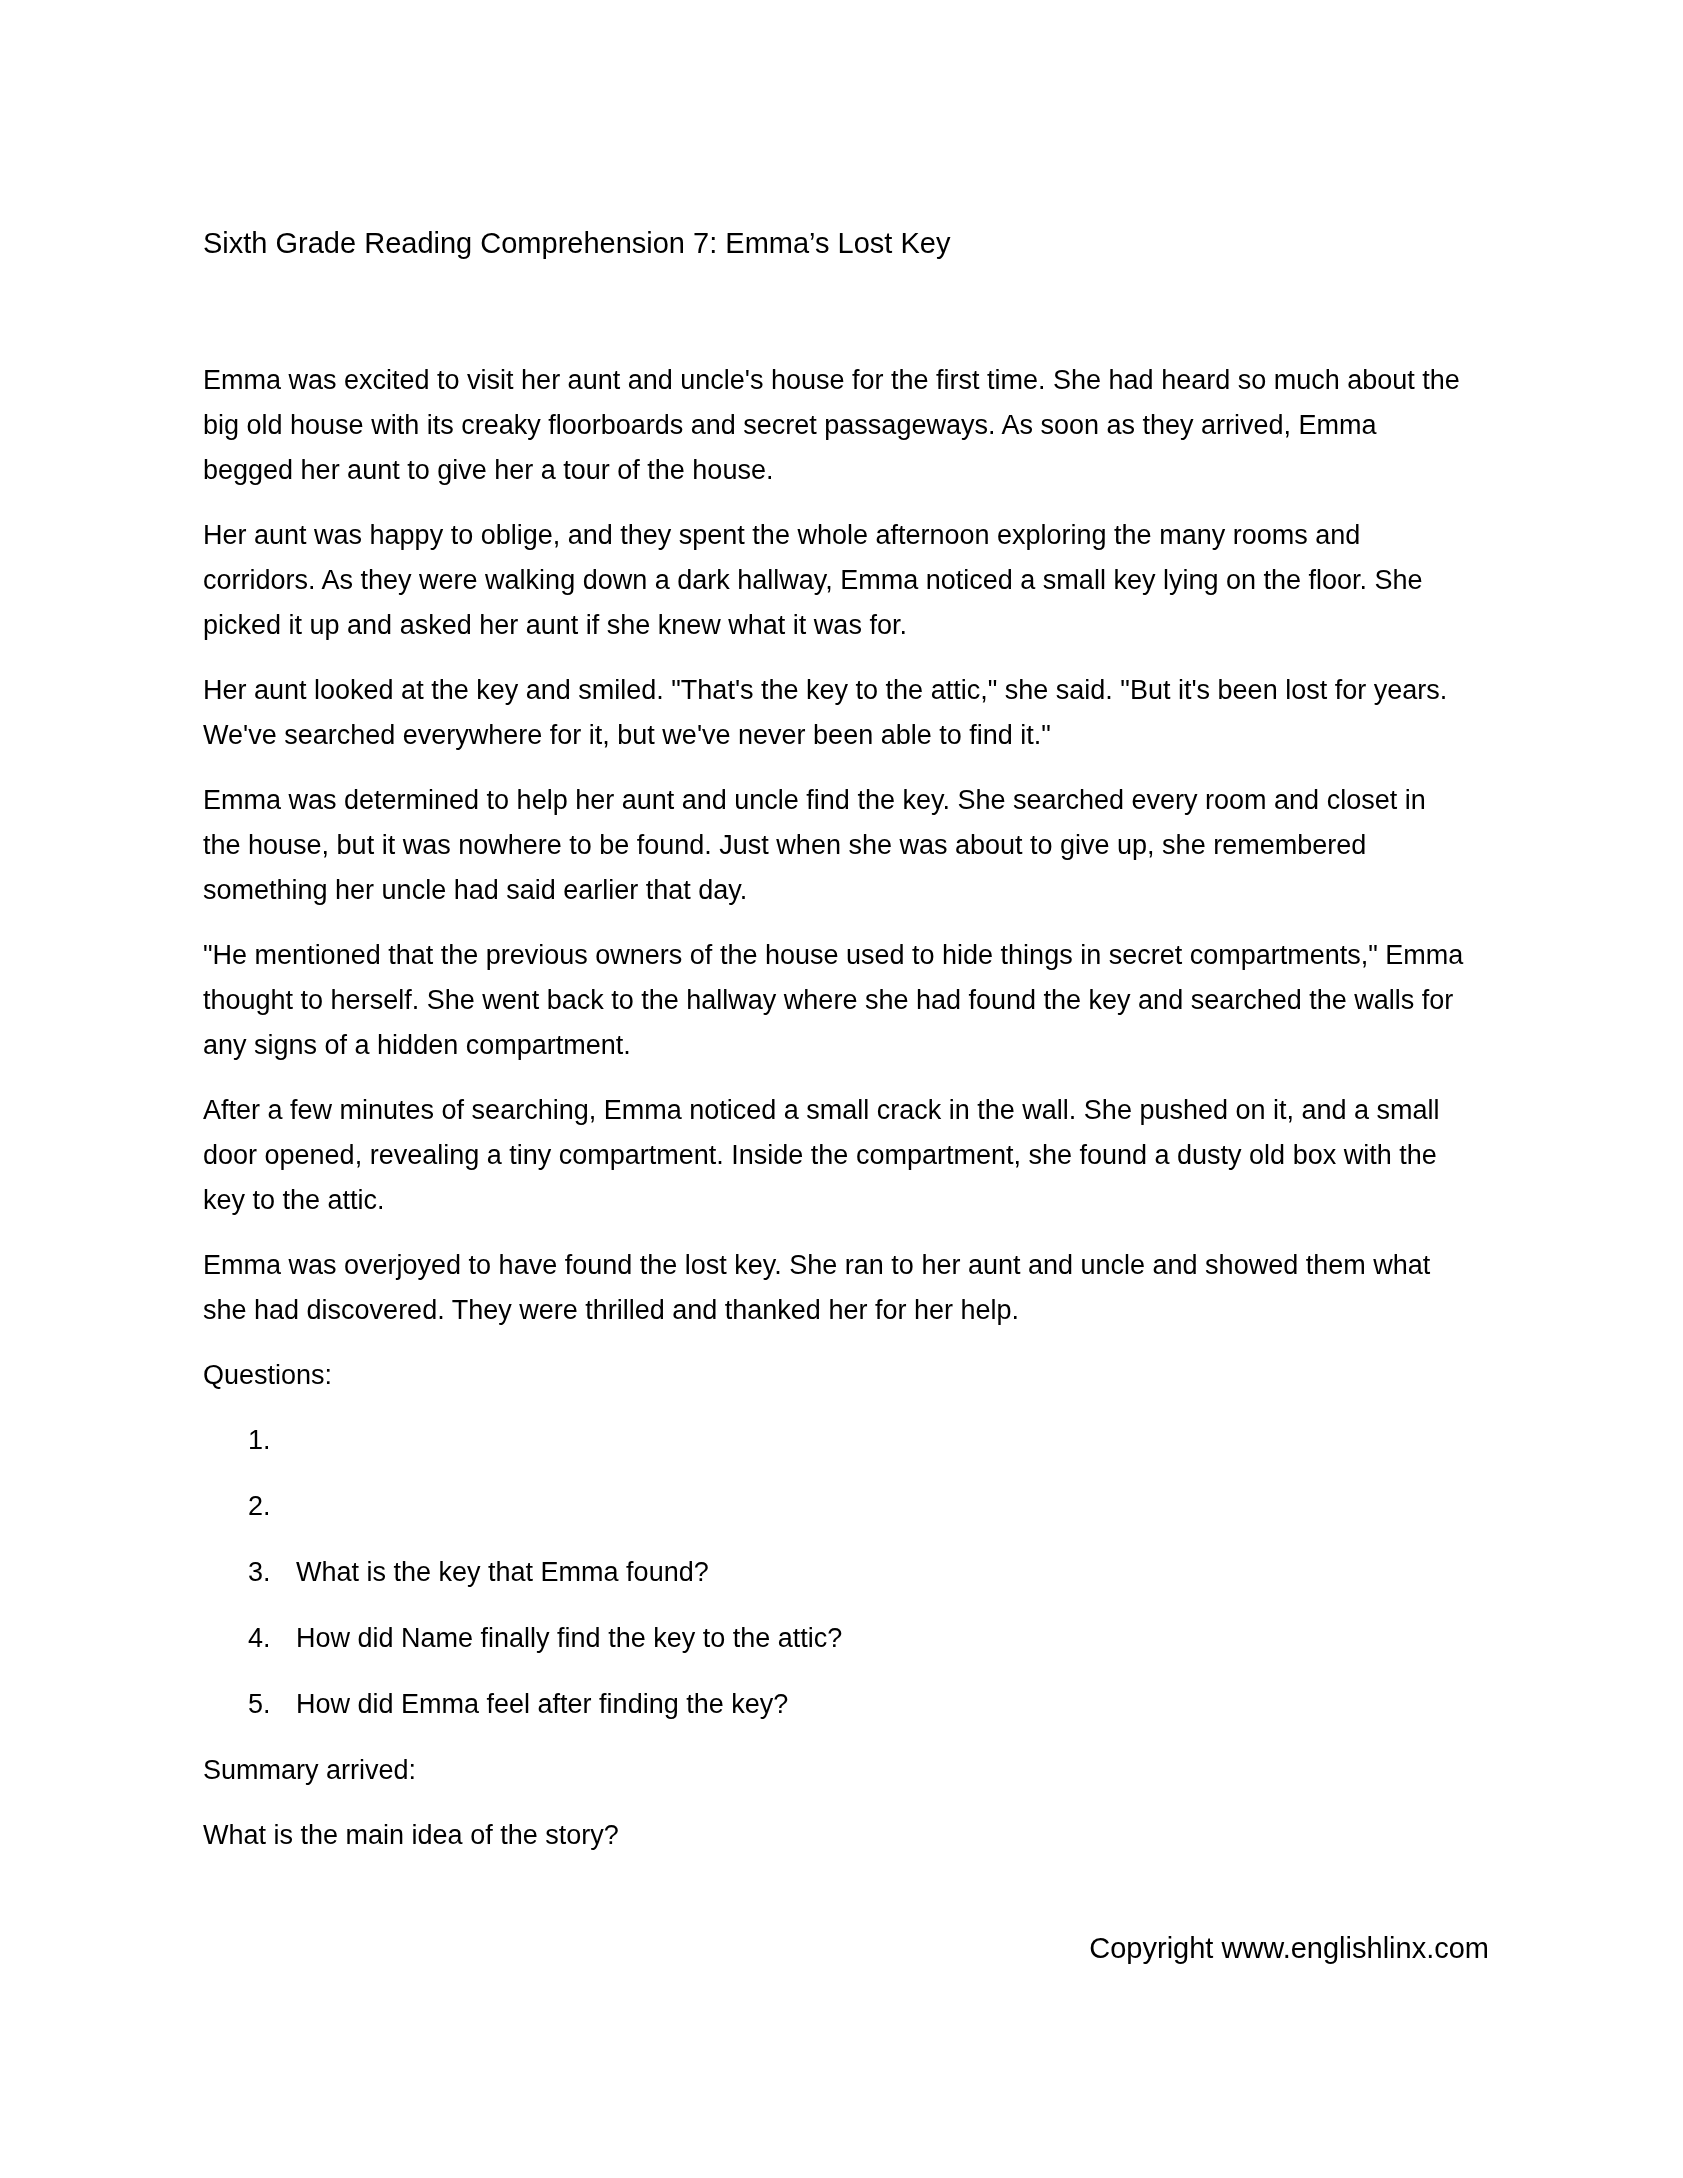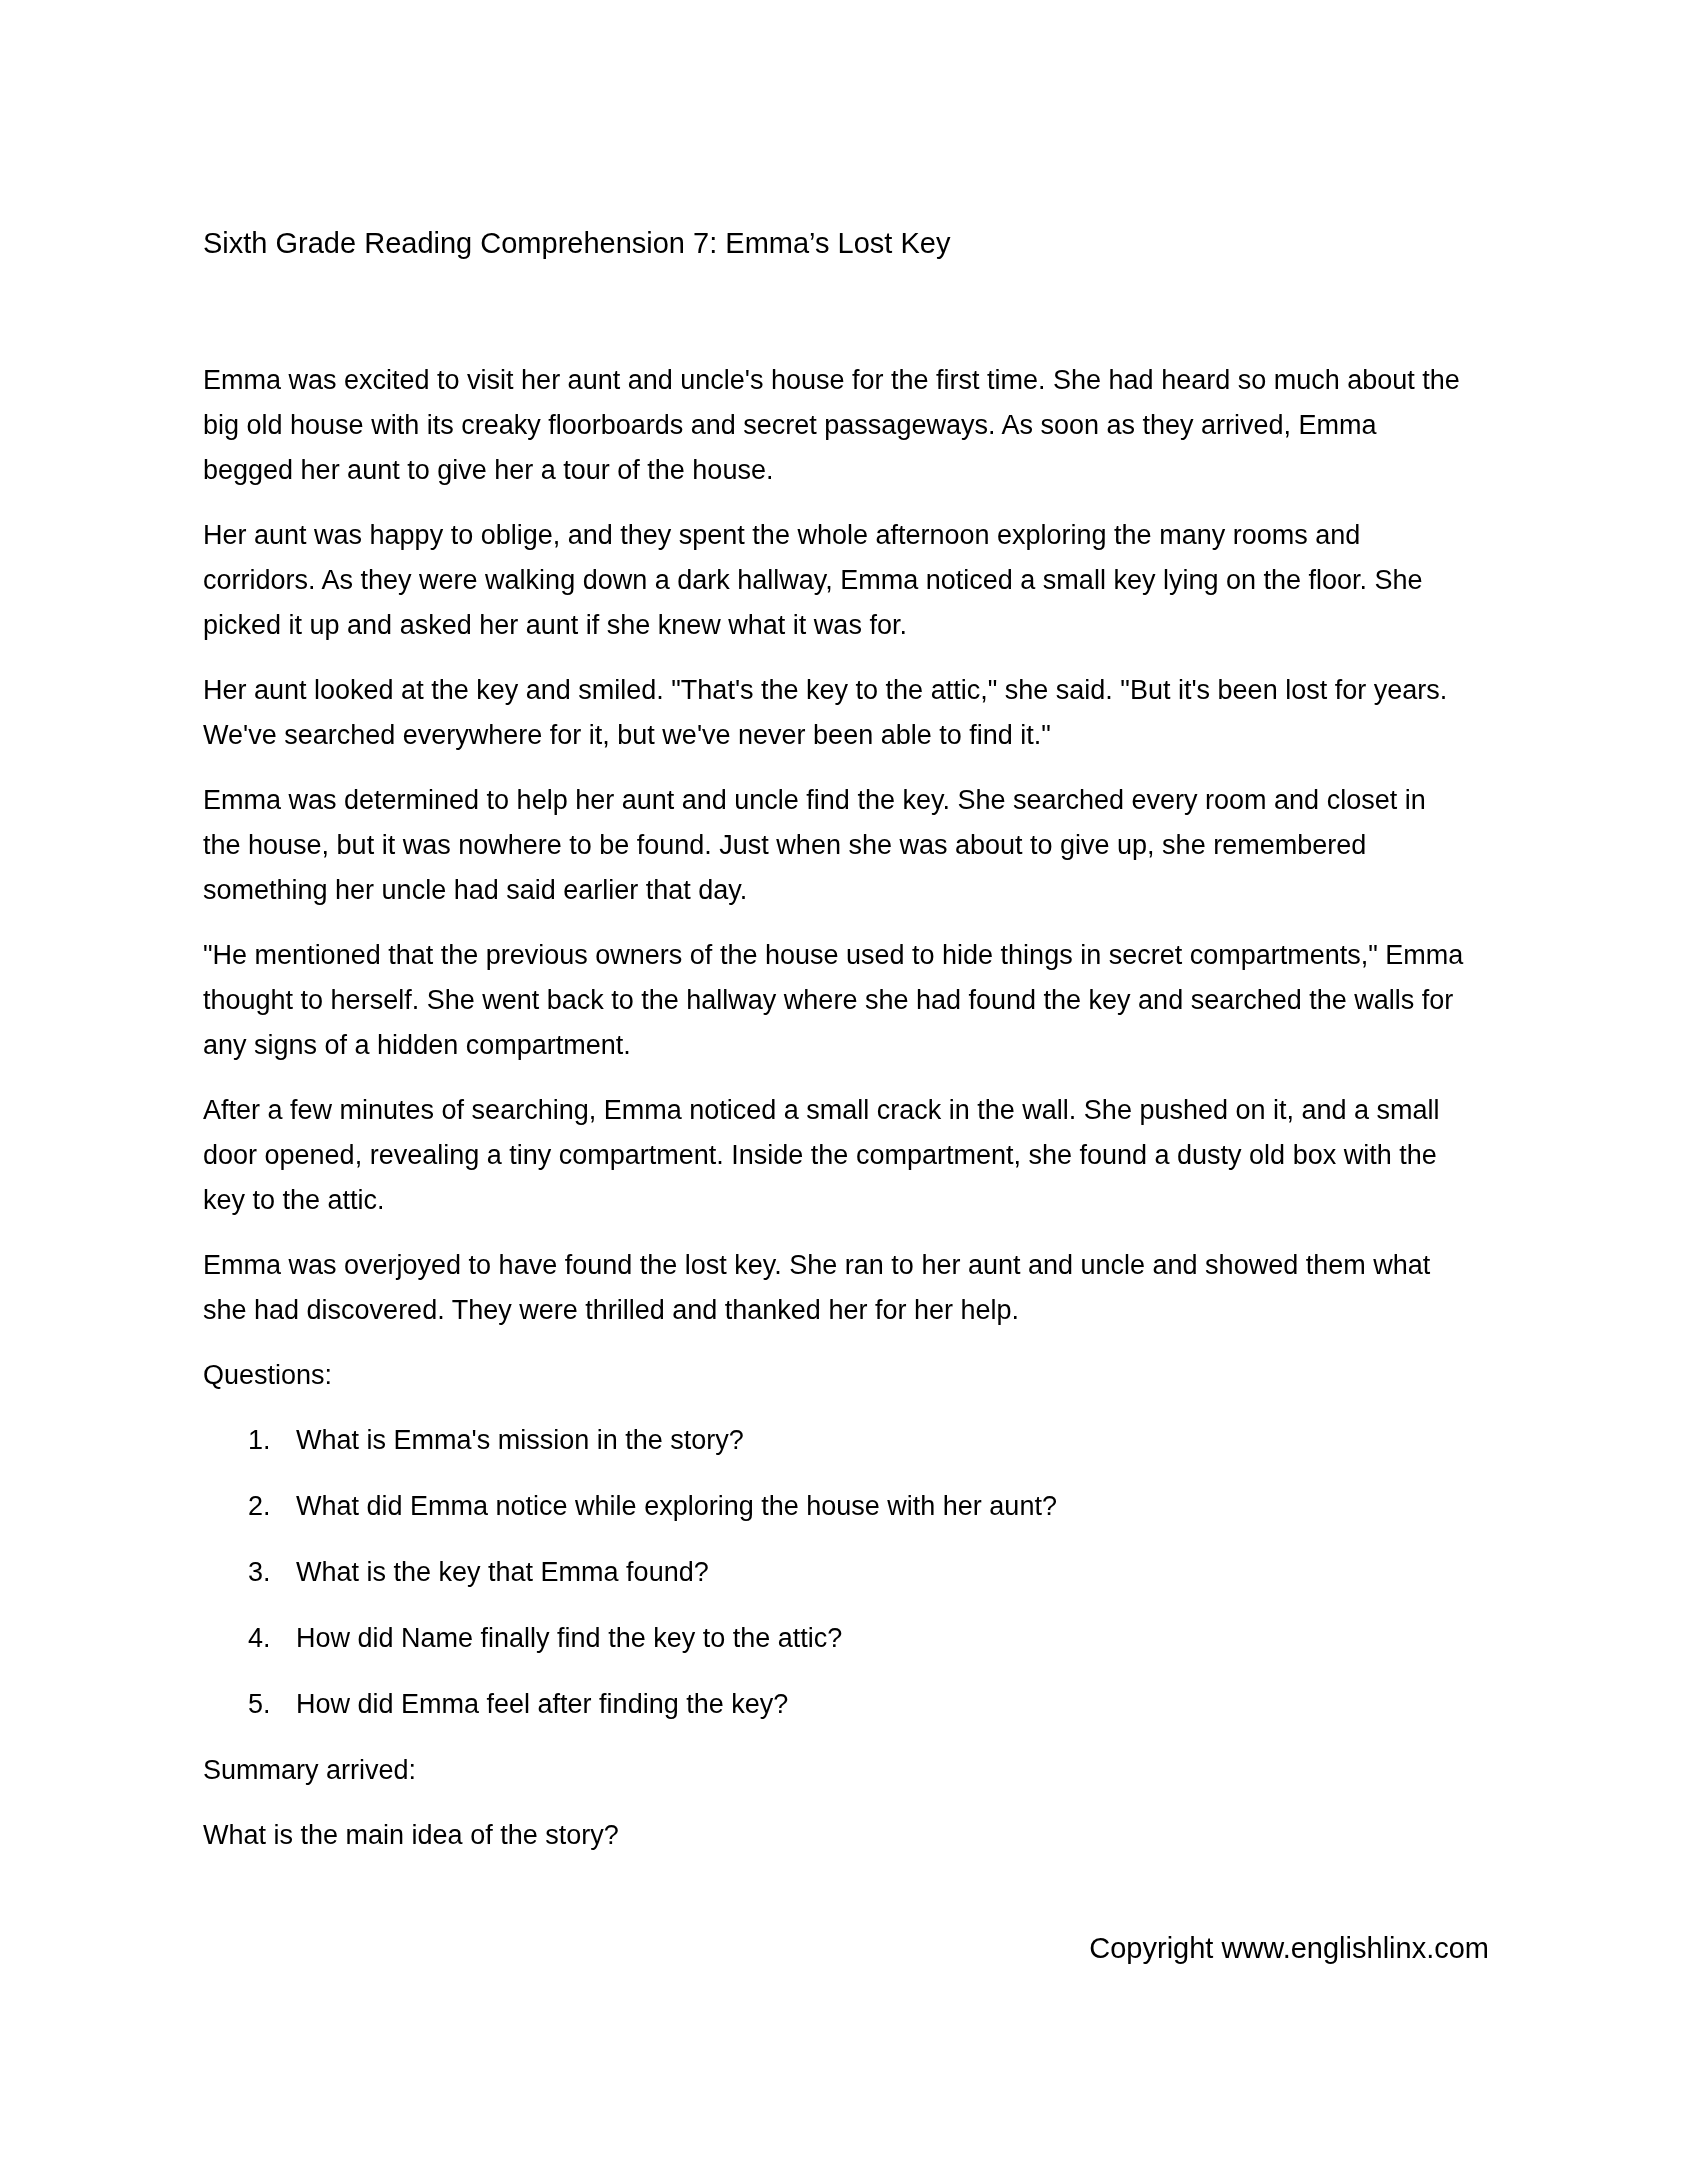--- a/index.html
+++ b/index.html
@@ -106,25 +106,23 @@
     <p>"He mentioned that the previous owners of the house used to hide things in secret compartments," Emma thought to herself. She went back to the hallway where she had found the key and searched the walls for any signs of a hidden compartment.</p>
     <p>After a few minutes of searching, Emma noticed a small crack in the wall. She pushed on it, and a small door opened, revealing a tiny compartment. Inside the compartment, she found a dusty old box with the key to the attic.</p>
     <p>Emma was overjoyed to have found the lost key. She ran to her aunt and uncle and showed them what she had discovered. They were thrilled and thanked her for her help.</p>
   </div>
 
   <div class="questions-label">Questions:</div>
 
   <div class="q-list">
     <div class="q-item">
       <span class="q-num">1.</span>
-      <span class="q-text">What is Emma's mission in the story?</span>
     </div>
     <div class="q-item">
       <span class="q-num">2.</span>
-      <span class="q-text">What did Emma notice while exploring the house with her aunt?</span>
     </div>
     <div class="q-item">
       <span class="q-num">3.</span>
       <span class="q-text">What is the key that Emma found?</span>
     </div>
     <div class="q-item">
       <span class="q-num">4.</span>
       <span class="q-text">How did Name finally find the key to the attic?</span>
     </div>
     <div class="q-item">

